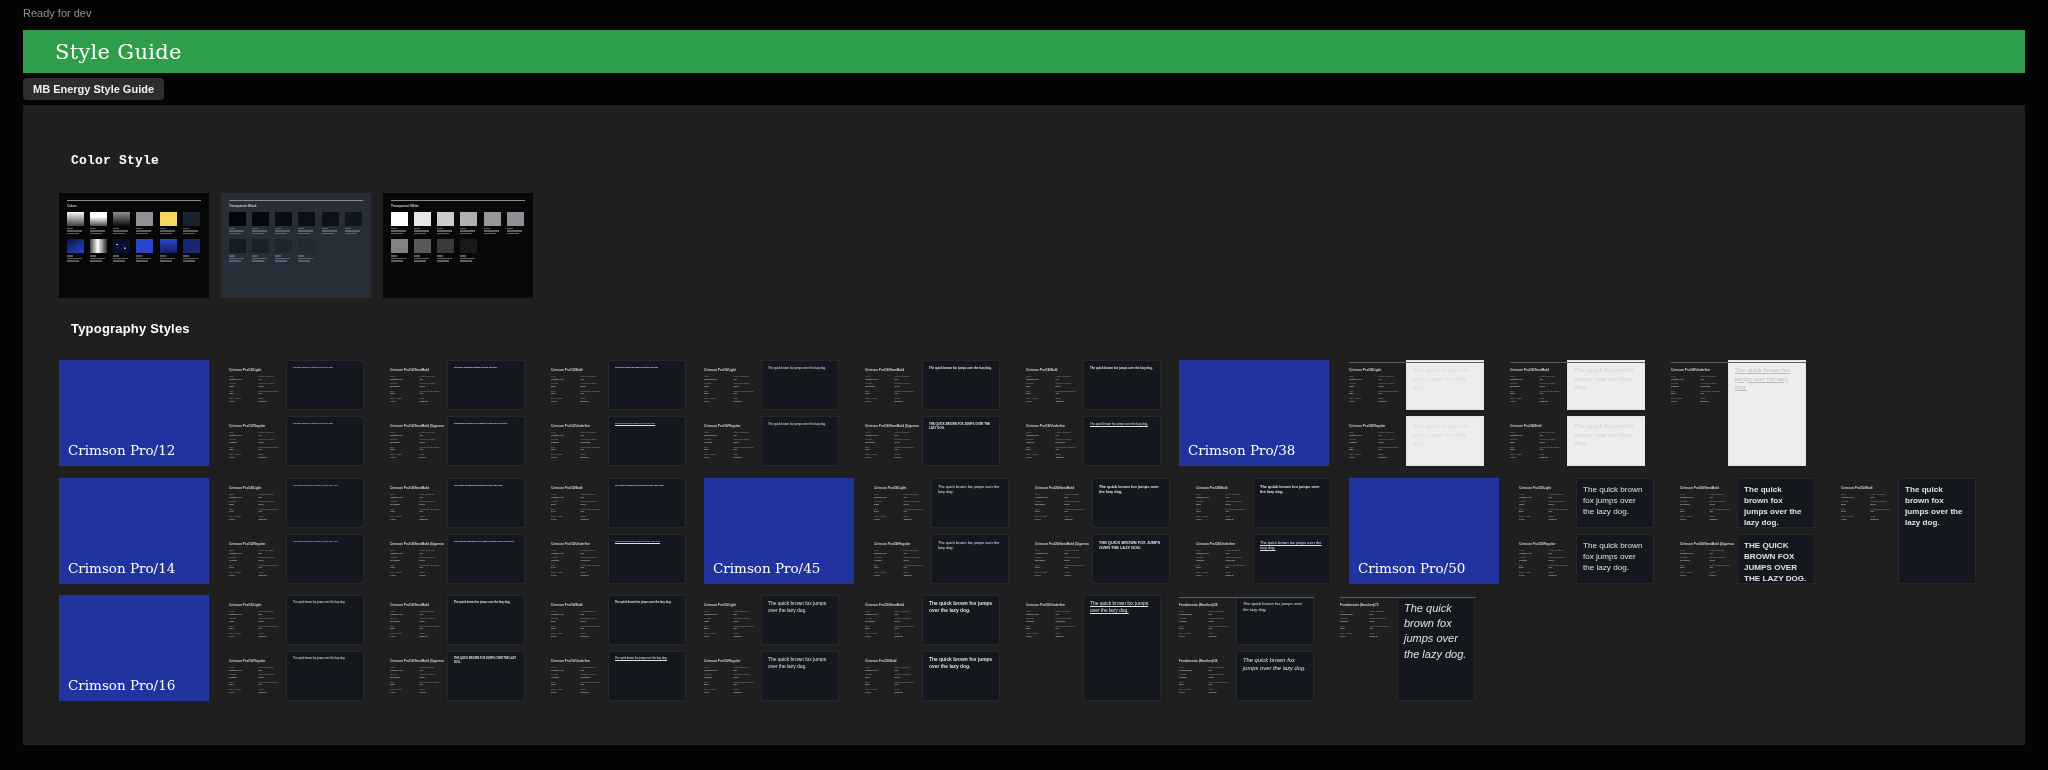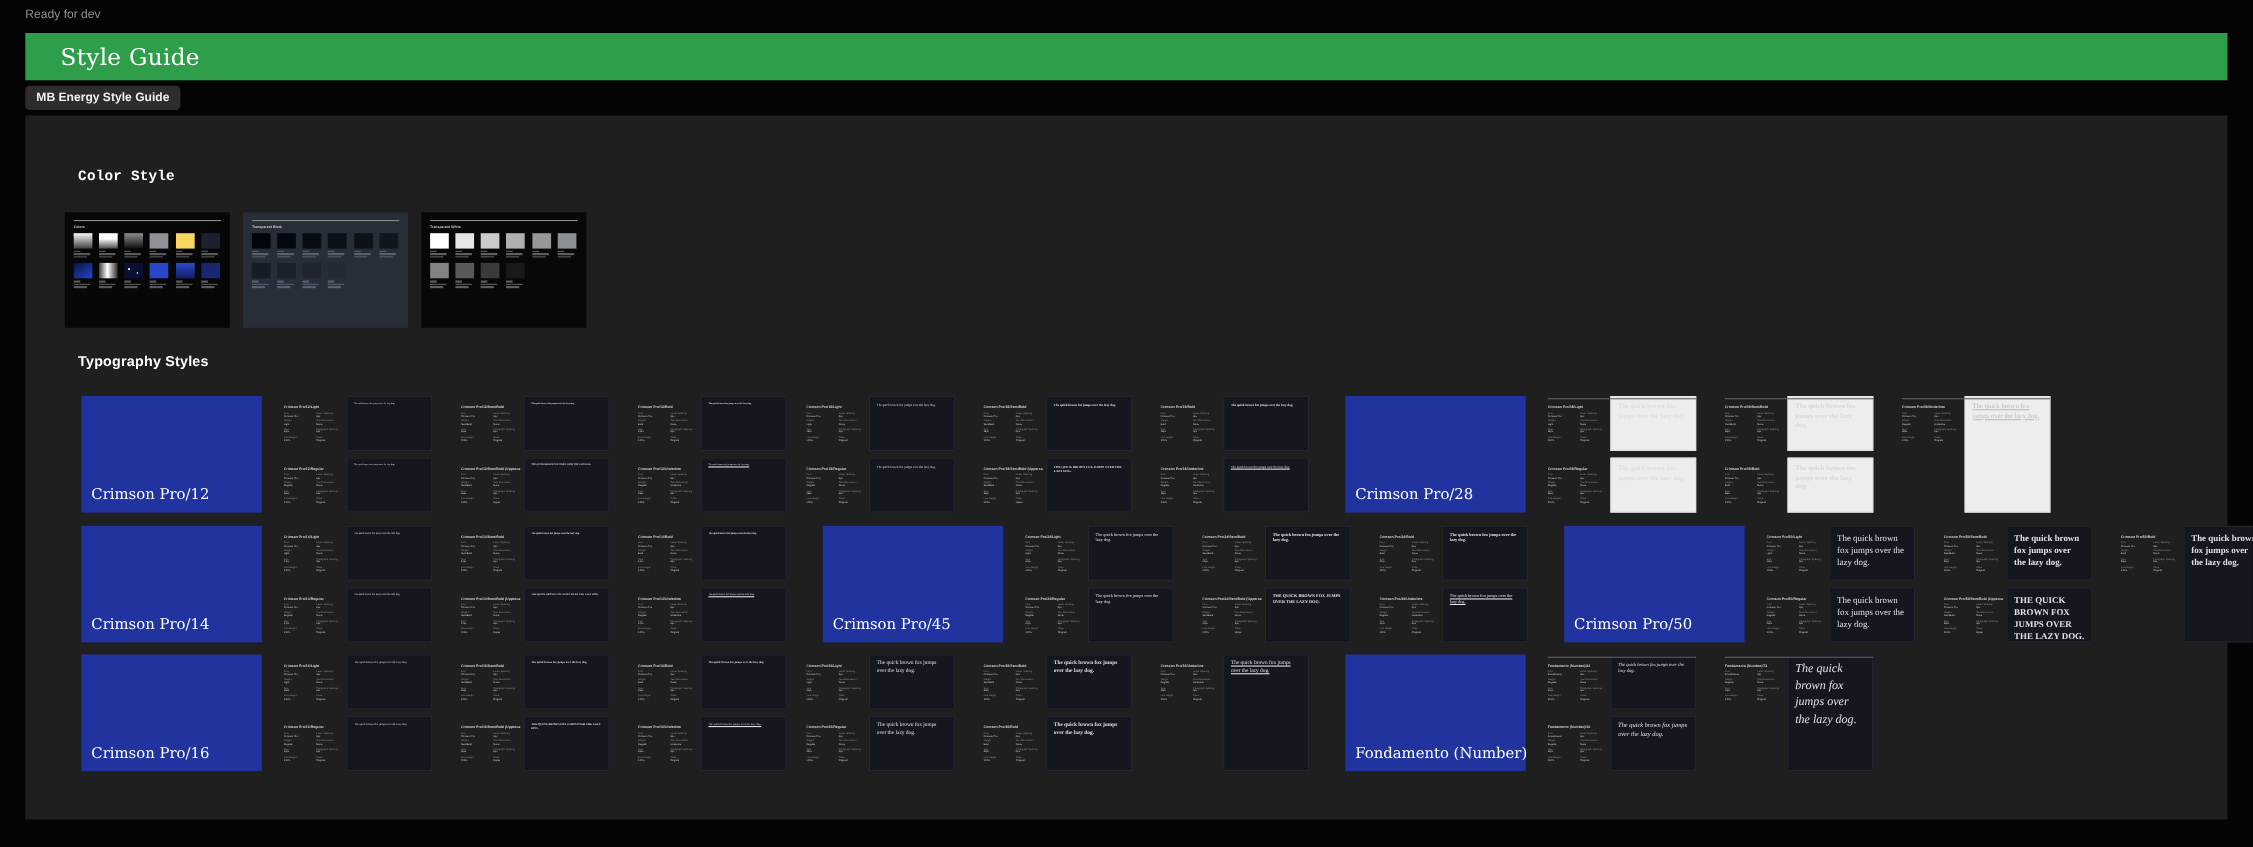--- a/index.html
+++ b/index.html
@@ -32,38 +32,38 @@
   .bar.w1{width:6px;}
   .bar.w2{width:15px;}
   .bar.w3{width:12px;}
 
   
   .typo-row{position:absolute;left:36px;display:flex;gap:18px;}
   #typo-row-0{top:255px;}
   #typo-row-1{top:373px;}
   #typo-row-2{top:490px;}
   .block{display:flex;gap:20px;}
-  .bluecard{width:164px;height:106px;background:var(--card-blue,#21339e);position:relative;margin-left:15px;}
+  .bluecard{width:150px;height:106px;background:var(--card-blue,#21339e);position:relative;}
   .bluelabel{position:absolute;left:9px;bottom:8px;font-family:"DejaVu Serif",serif;font-size:13.5px;color:#ffffff;white-space:nowrap;}
   .cols{display:flex;gap:26px;}
   .paircol{display:flex;flex-direction:column;gap:6px;position:relative;}
   .paircol.divided::before{content:"";position:absolute;top:2px;left:0;width:135px;height:1px;background:#5c5f63;}
   .pair{display:flex;gap:3px;height:50px;}
   .pair.tall{height:106px;}
   .spec{width:54px;box-sizing:border-box;padding-top:8px;overflow:hidden;}
   .pair.tall .spec{height:50px;}
   .spec-title{font-size:3.2px;font-weight:700;color:#d2d2d2;margin-bottom:3px;white-space:nowrap;}
   .spec-grid{display:flex;gap:5px;}
   .spec-col{display:flex;flex-direction:column;gap:2.4px;width:25px;}
   .spec-label{font-size:2.3px;color:#84888f;white-space:nowrap;}
   .spec-value{font-size:2.3px;color:#d3d6da;margin-top:0.9px;white-space:nowrap;}
   .scard{width:78px;height:50px;box-sizing:border-box;padding:5px 6px;background:#14171d;border:1px solid #23272e;overflow:hidden;}
   .pair.tall .scard{height:106px;}
   .scard.light{background:#ededed;border-color:#e2e2e2;}
-  .stext{font-family:Liberation Serif, serif;color:#dde0e4;line-height:1.38;display:block;}
+  .stext{font-family:Liberation Sans, sans-serif;color:#dde0e4;line-height:1.38;display:block;}
   .scard.light .stext{color:#d8d8d8;}
   .stext.underline{text-decoration:underline;}
   .scard.light .stext.underline{color:#b9bec4;}
   .stext.fondamento{font-style:italic;}
 </style>
 </head>
 <body>
 
 <div id="canvas">
   <div class="ready">Ready for dev</div>
@@ -929,21 +929,21 @@
                 </div>
                 <div class="scard ">
                   <span class="stext underline" style="font-size: 2.9px; font-weight: 400;">The quick brown fox jumps over the lazy dog.</span>
                 </div>
               </div>
             </div>
           </div>
         </div>
         <div class="block">
           <div class="bluecard">
-            <span class="bluelabel">Crimson Pro/28</span>
+            <span class="bluelabel">Crimson Pro/38</span>
           </div>
           <div class="cols">
             <div class="paircol divided">
               <div class="pair">
                 <div class="spec">
                   <div class="spec-title">Crimson Pro/38/Light</div>
                   <div class="spec-grid">
                     <div class="spec-col">
                       <div class="spec-field">
                         <div class="spec-label">Font</div>
@@ -2525,23 +2525,20 @@
                   </div>
                 </div>
                 <div class="scard ">
                   <span class="stext underline" style="font-size: 4.9px; font-weight: 400;">The quick brown fox jumps over the lazy dog.</span>
                 </div>
               </div>
             </div>
           </div>
         </div>
         <div class="block">
-          <div class="bluecard">
-            <span class="bluelabel">Fondamento (Number)</span>
-          </div>
           <div class="cols">
             <div class="paircol divided">
               <div class="pair">
                 <div class="spec">
                   <div class="spec-title">Fondamento (Number)/24</div>
                   <div class="spec-grid">
                     <div class="spec-col">
                       <div class="spec-field">
                         <div class="spec-label">Font</div>
                         <div class="spec-value">Fondamento</div>

